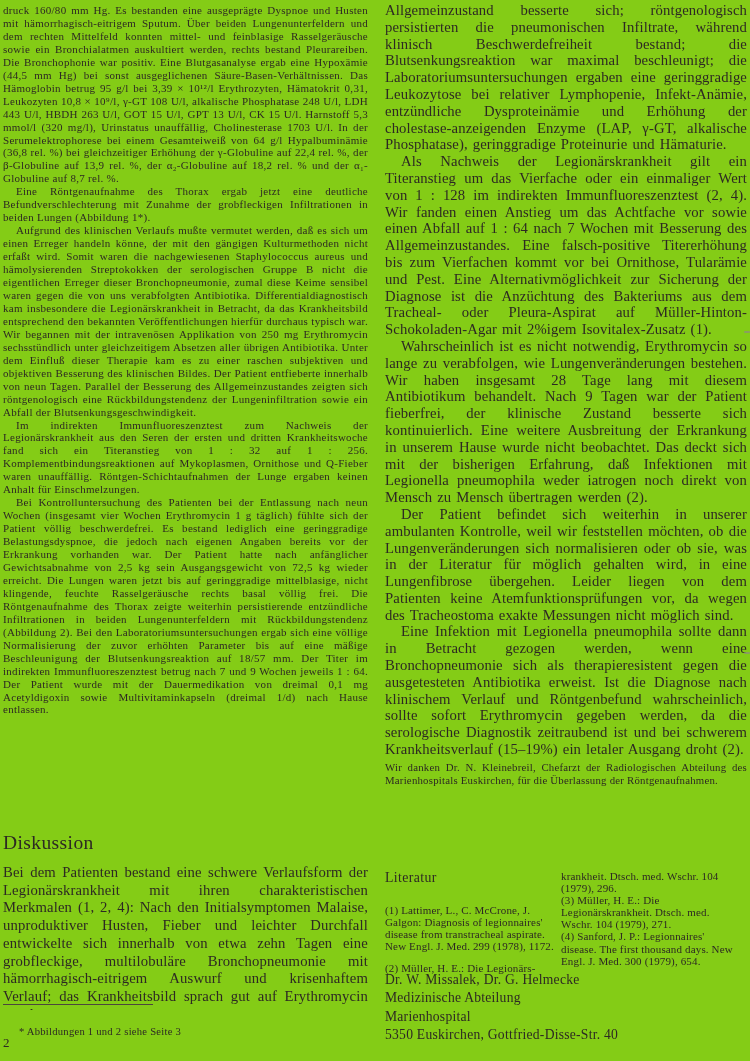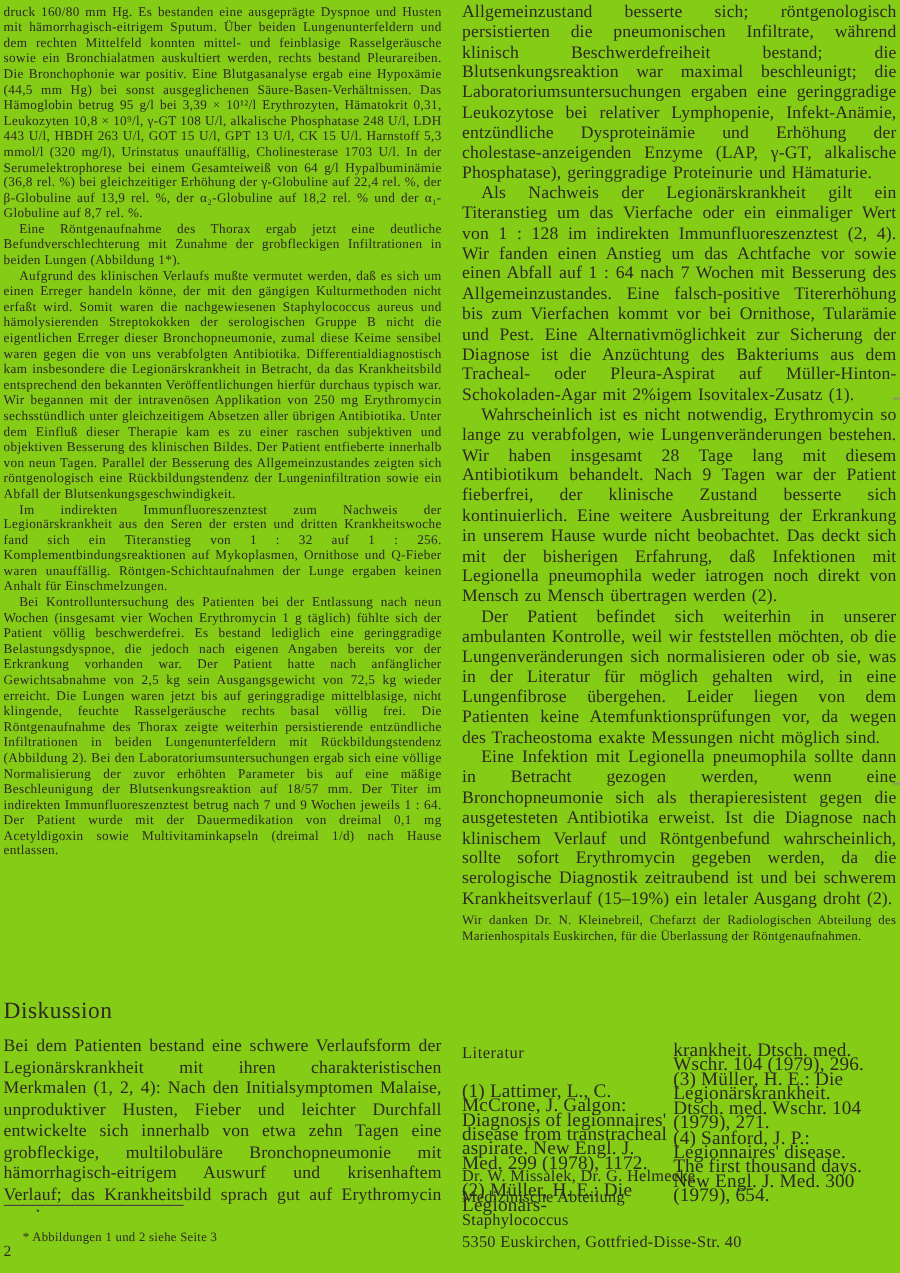--- a/index.html
+++ b/index.html
@@ -77,21 +77,21 @@
   #literature {
     position:absolute; left:385px; top:870px; width:362px;
     display:flex; gap:3px;
   }
   #literature .lit-col { width:173px; }
   #literature-heading {
     font-size:13.8px; font-weight:normal;
     letter-spacing:0.4px; margin:0 0 18px 0;
   }
   .ref {
-    font-size:16px; line-height:12.1px;
+    font-size:11px; line-height:12.1px;
     letter-spacing:0.15px; margin:0;
     text-align:left;
   }
   .lit-col-1 .ref + .ref { margin-top:10px; }
 
   #authors {
     position:absolute; left:385px; top:971px; width:362px;
     font-size:13.6px; line-height:18.4px;
     letter-spacing:0.25px;
   }
@@ -151,20 +151,20 @@
     <div class="lit-col lit-col-2">
         <p class="ref">krankheit. Dtsch. med. Wschr. 104 (1979), 296.</p>
         <p class="ref">(3) Müller, H. E.: Die Legionärskrankheit. Dtsch. med. Wschr. 104 (1979), 271.</p>
         <p class="ref">(4) Sanford, J. P.: Legionnaires' disease. The first thousand days. New Engl. J. Med. 300 (1979), 654.</p>
       </div>
   </div>
 
   <div id="authors">
       <div>Dr. W. Missalek, Dr. G. Helmecke</div>
       <div>Medizinische Abteilung</div>
-      <div>Staphylococcus</div>
+      <div>Marienhospital</div>
       <div>5350 Euskirchen, Gottfried-Disse-Str. 40</div>
     </div>
 
   <div class="scan-artifact" id="artifact-1"></div>
   <div class="scan-artifact" id="artifact-2"></div>
 
 </div>
 
 </body></html>

